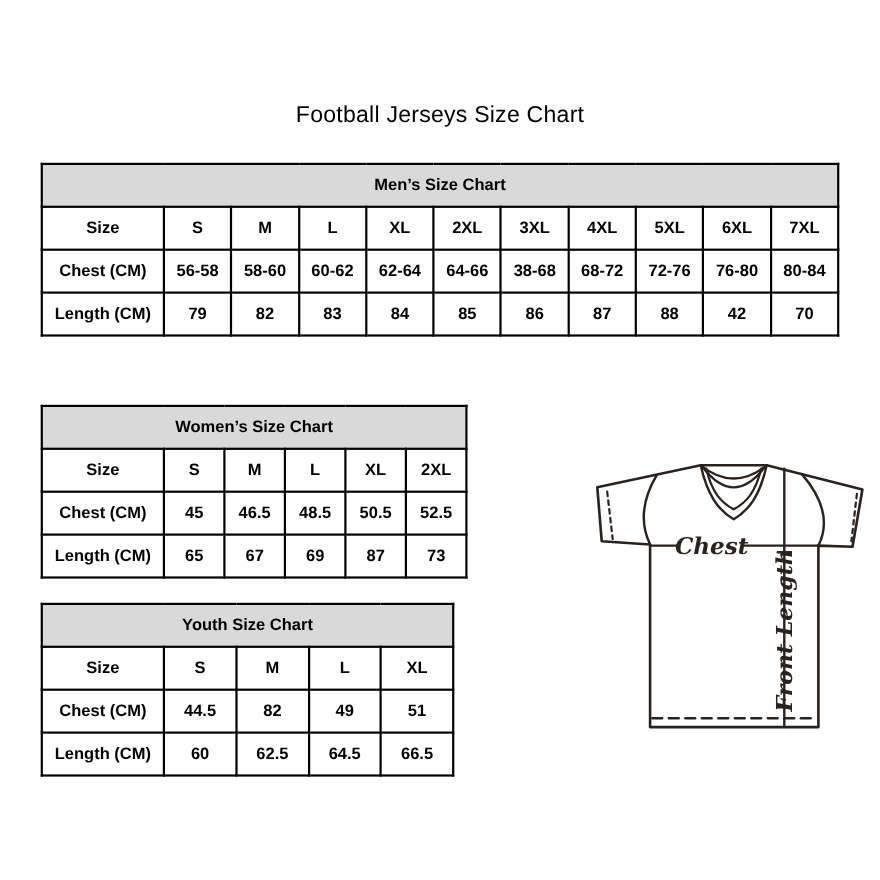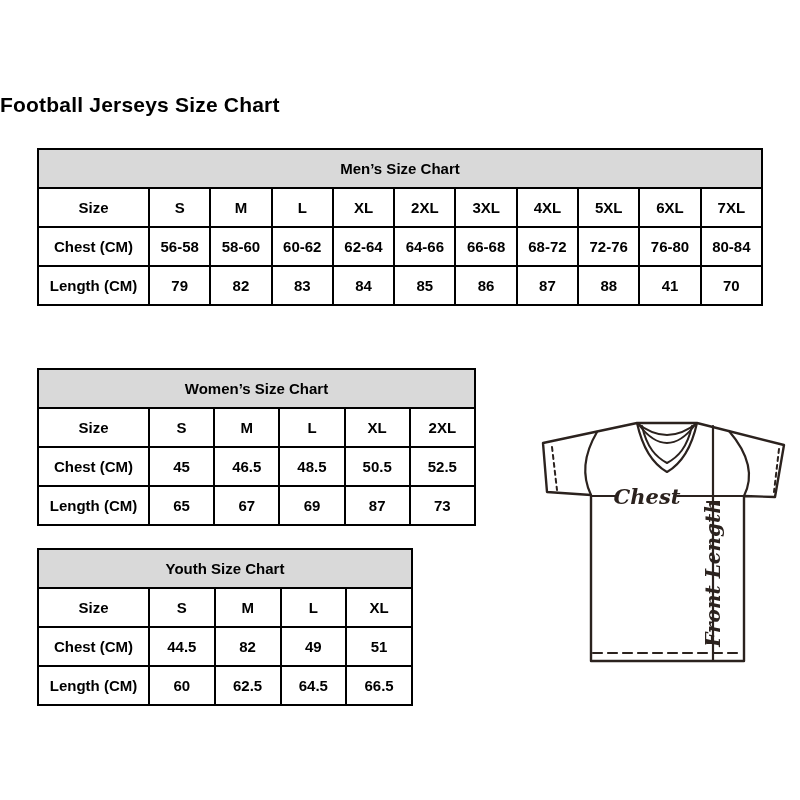--- a/index.html
+++ b/index.html
@@ -6,32 +6,32 @@
   body {
     width: 800px; height: 800px;
     background: #ffffff;
     font-family: "Liberation Sans", sans-serif;
     position: relative;
     color: #000;
   }
   .page-title {
     position: absolute;
     top: 93px; left: 0; width: 800px;
-    text-align: left;
+    text-align: center;
     font-size: 21px;
-    font-weight: 700;
+    font-weight: 400;
     letter-spacing: 0.2px;
   }
   table.size-table {
     position: absolute;
     border-collapse: collapse;
     table-layout: fixed;
   }
   table.men   { left: 37px; top: 148px; width: 726px; border-radius: 16px; }
-  table.women { left: 37px; top: 368px; width: 439px; }
+  table.women { left: 37px; top: 368px; width: 388px; }
   table.youth { left: 37px; top: 548px; width: 376px; }
   .size-table th, .size-table td {
     border: 2px solid #000000;
     padding: 0;
     height: 37px;
     text-align: center;
     vertical-align: middle;
     font-weight: 700;
     font-size: 15px;
     overflow: hidden;
@@ -90,37 +90,37 @@
     <td>6XL</td>
     <td>7XL</td>
   </tr>
   <tr>
     <td>Chest (CM)</td>
     <td>56-58</td>
     <td>58-60</td>
     <td>60-62</td>
     <td>62-64</td>
     <td>64-66</td>
-    <td>66-68</td>
+    <td>38-68</td>
     <td>68-72</td>
     <td>72-76</td>
     <td>76-80</td>
     <td>80-84</td>
   </tr>
   <tr>
     <td>Length (CM)</td>
     <td>79</td>
     <td>82</td>
     <td>83</td>
     <td>84</td>
     <td>85</td>
     <td>86</td>
     <td>87</td>
     <td>88</td>
-    <td>41</td>
+    <td>42</td>
     <td>70</td>
   </tr>
 </tbody>
   </table>
 
 <table class="size-table women">
   <colgroup>
       <col style="width:111px">
       <col>
       <col>

